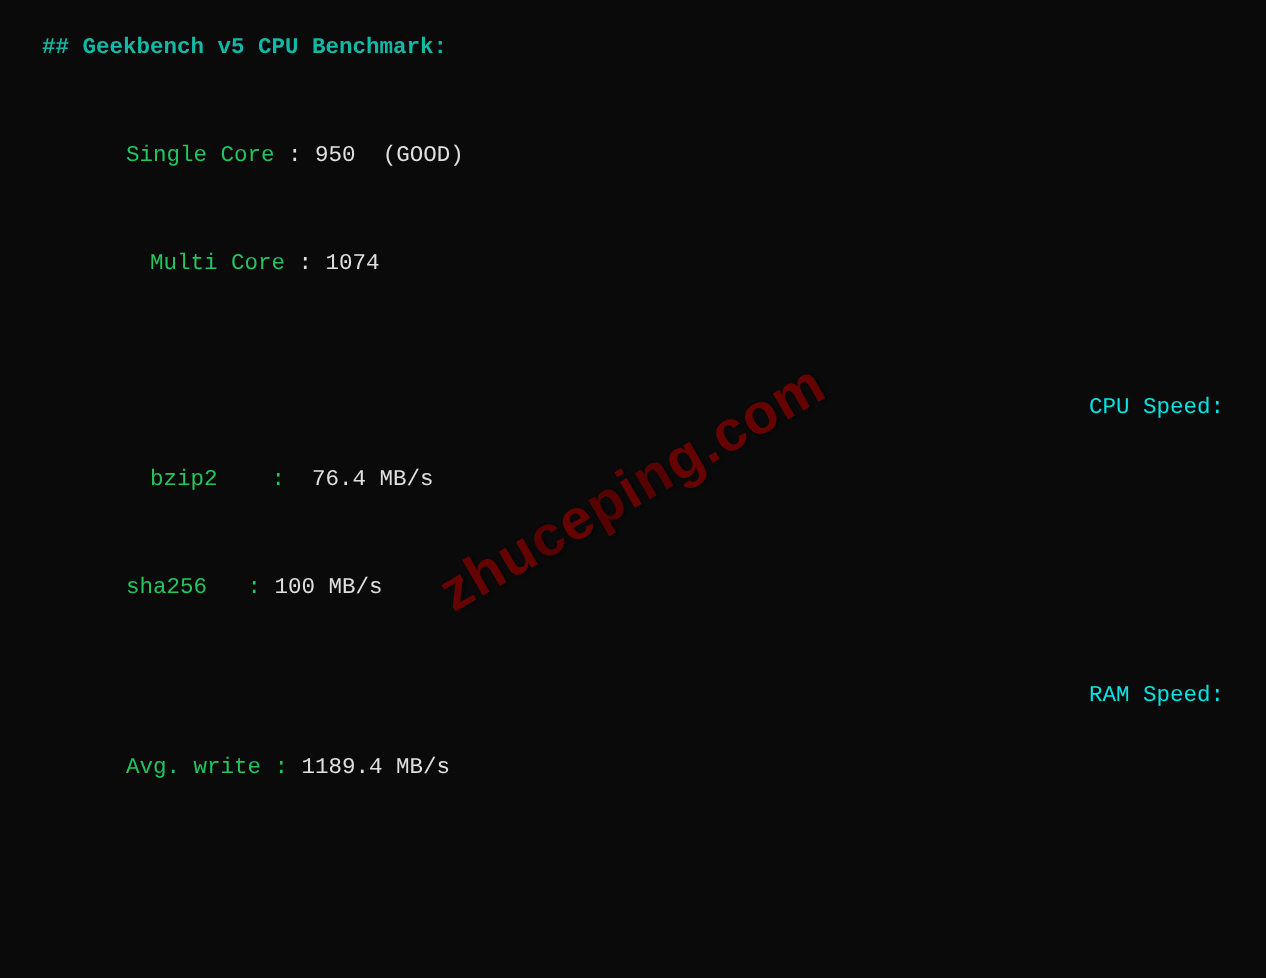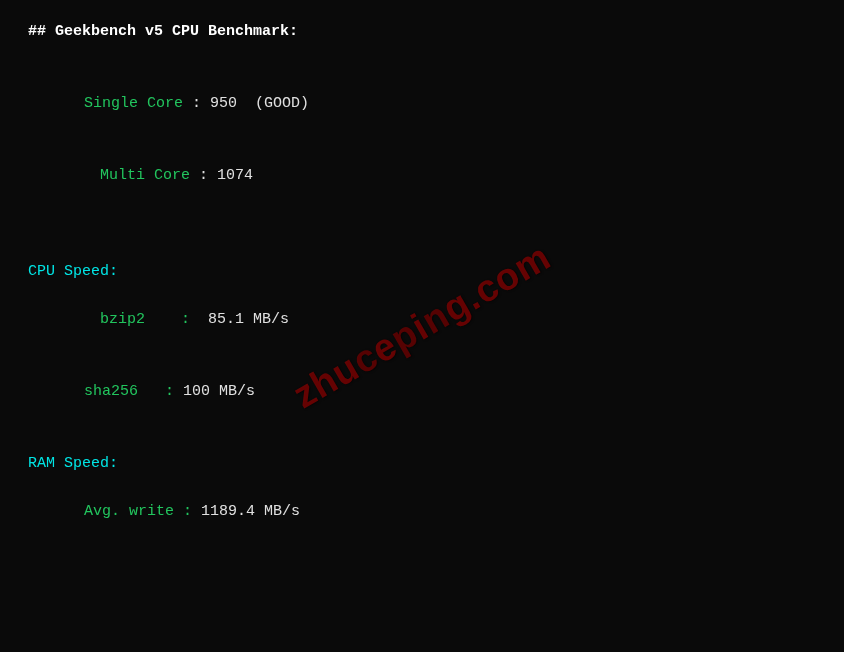--- a/index.html
+++ b/index.html
@@ -22,26 +22,27 @@
     .terminal {
       width: 844px;
       height: 652px;
       background-color: #0a0a0a;
       padding: 20px 28px;
       position: relative;
       overflow: hidden;
     }
 
     .section-header {
-      color: #ffffff;
+      color: #14b8a6;
       font-weight: bold;
     }
 
     .label-cyan {
       color: #00e5e5;
+      text-align: right;
     }
 
     .label-white {
       color: #22c55e;
     }
 
     .value-white {
       color: #e0e0e0;
     }
 
@@ -94,21 +95,21 @@
   </span>
 
   <span class="line">&nbsp;</span>
 
 
   <span class="line">&nbsp;</span>
 
   <span class="line label-cyan">CPU Speed:</span>
 
   <span class="line indent2">
-    <span class="label-white">bzip2    :  </span><span class="value-white">85.1 MB/s</span>
+    <span class="label-white">bzip2    :  </span><span class="value-white">76.4 MB/s</span>
   </span>
 
   <span class="line indent1">
     <span class="label-white">sha256   : </span><span class="value-white">100 MB/s</span>
   </span>
 
 
   <span class="line">&nbsp;</span>
 
   <span class="line label-cyan">RAM Speed:</span>

